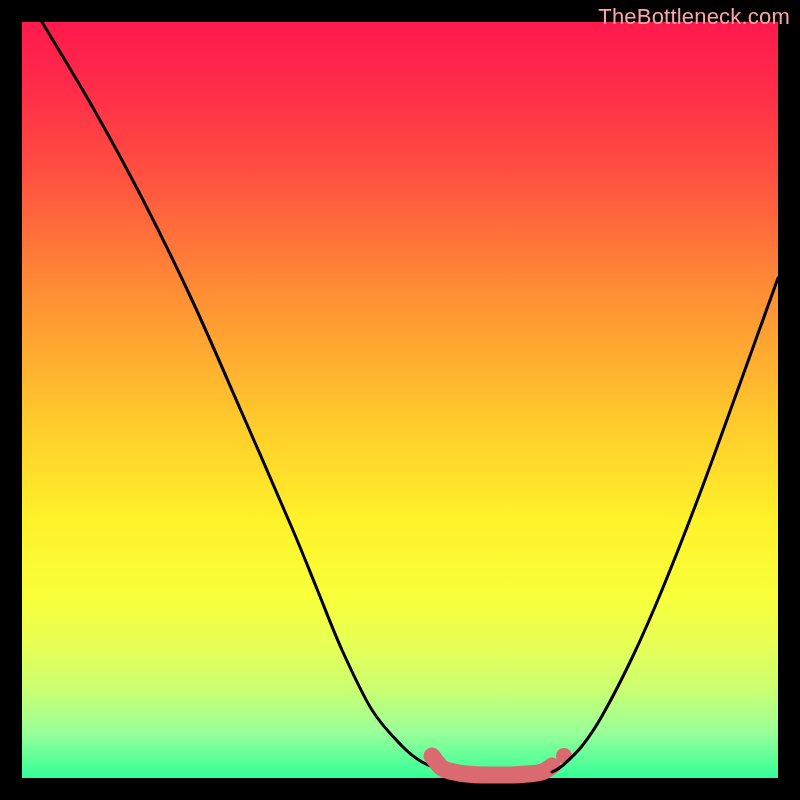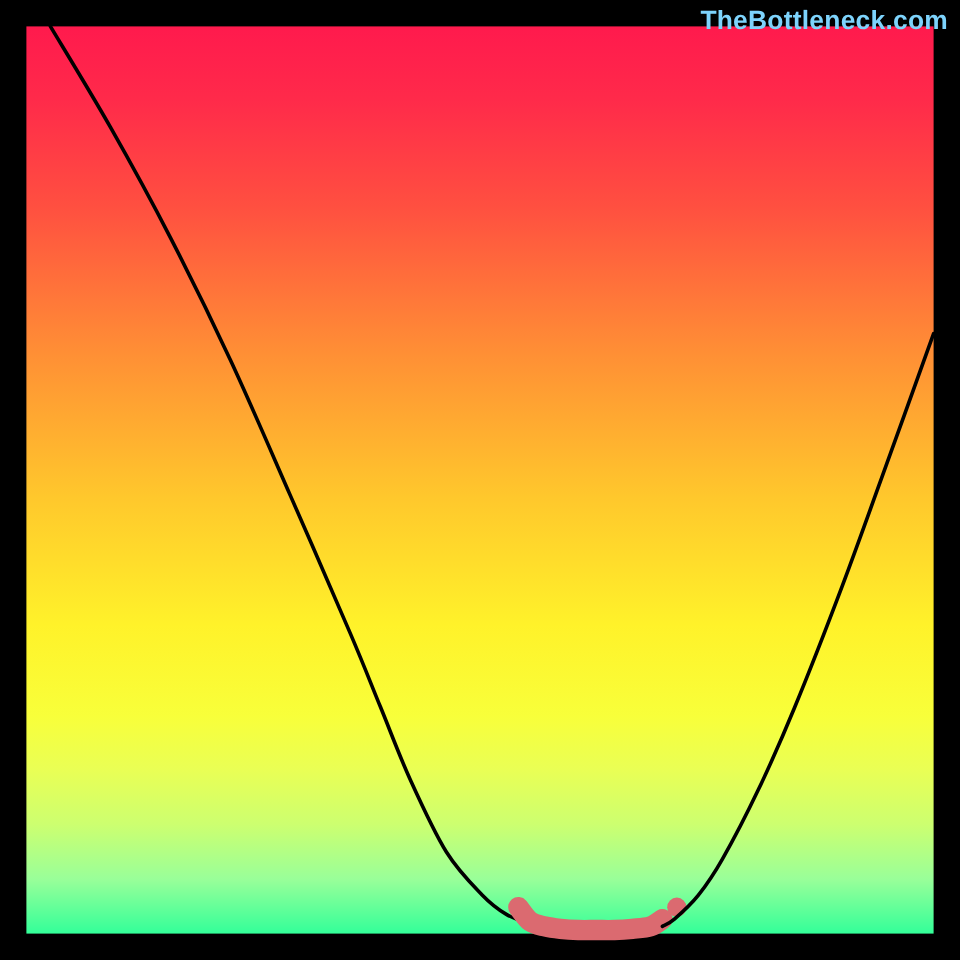--- a/index.html
+++ b/index.html
@@ -35,23 +35,23 @@
       #f8ff3a 76%,
       #e9ff55 82%,
       #ccff70 88%,
       #99ff99 94%,
       #33ff99 100%);
   }
   .watermark {
     position: absolute;
     top: 4px;
     right: 10px;
-    color: #7dd3fc;
+    color: #fca5a5;
     font-size: 22px;
-    font-weight: 700;
+    font-weight: 400;
     letter-spacing: 0.2px;
     z-index: 2;
   }
   svg.curve {
     position: absolute;
     left: 0;
     top: 0;
     width: 756px;
     height: 756px;
     overflow: visible;

